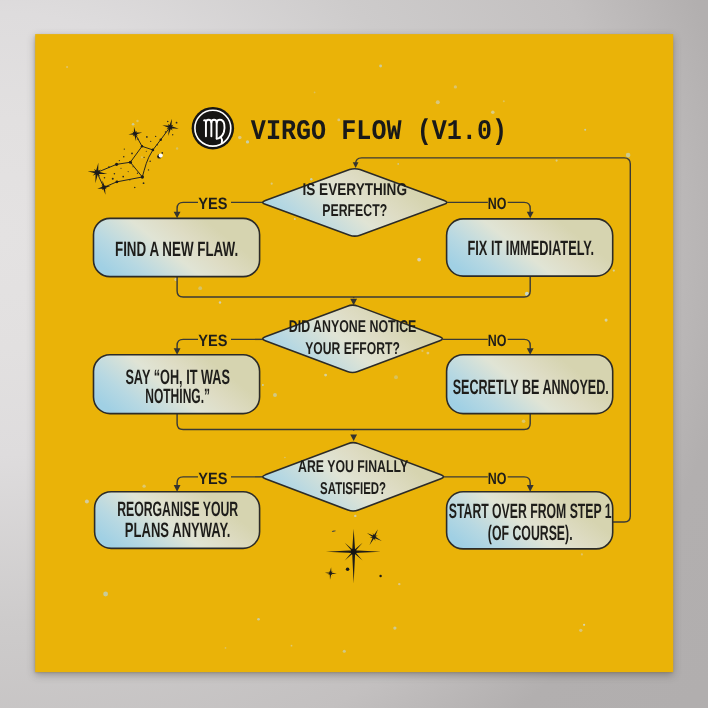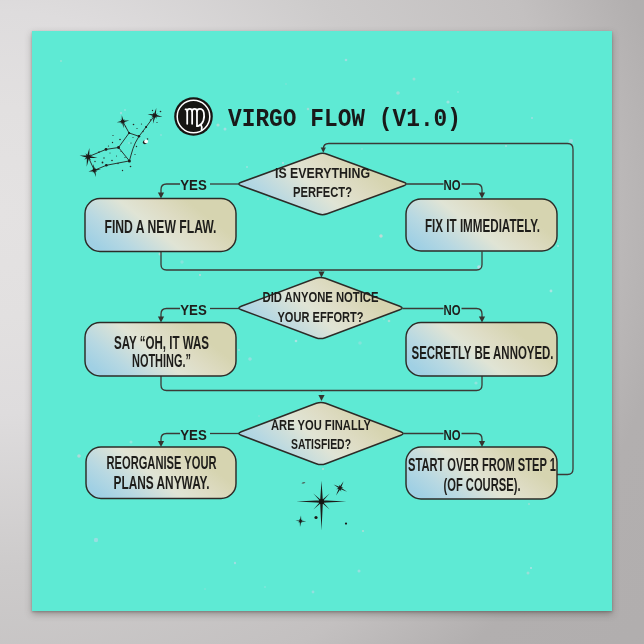--- a/index.html
+++ b/index.html
@@ -1,16 +1,16 @@
 <!DOCTYPE html>
 <html><head><meta charset="utf-8"><style>
 html,body{margin:0;padding:0;}
 body{width:644px;height:644px;overflow:hidden;position:relative;
 background:radial-gradient(140% 125% at 0% 33%, #e4e2e2 0%, #e2e0e0 13%, #dedcdd 25%, #cdcbcb 44%, #c3c0c0 63%, #b2afaf 75%, #b0adad 100%);}
-.poster{position:absolute;left:32px;top:31px;width:580px;height:580px;background:#5eead4;
+.poster{position:absolute;left:32px;top:31px;width:580px;height:580px;background:#eab308;
 box-shadow:0 3px 7px rgba(60,55,50,0.38), 0 1px 2px rgba(60,55,50,0.3);}
 </style></head>
 <body>
 <div class="poster"><svg width="580" height="580" viewBox="32 31 580 580" xmlns="http://www.w3.org/2000/svg">
       <defs>
 <linearGradient id="g" x1="0" y1="0.72" x2="1" y2="0.28">
 <stop offset="0" stop-color="#a0d0e4"></stop>
 <stop offset="0.18" stop-color="#b7d8e2"></stop>
 <stop offset="0.44" stop-color="#e0e4d5"></stop>
 <stop offset="0.62" stop-color="#dedcc4"></stop>

